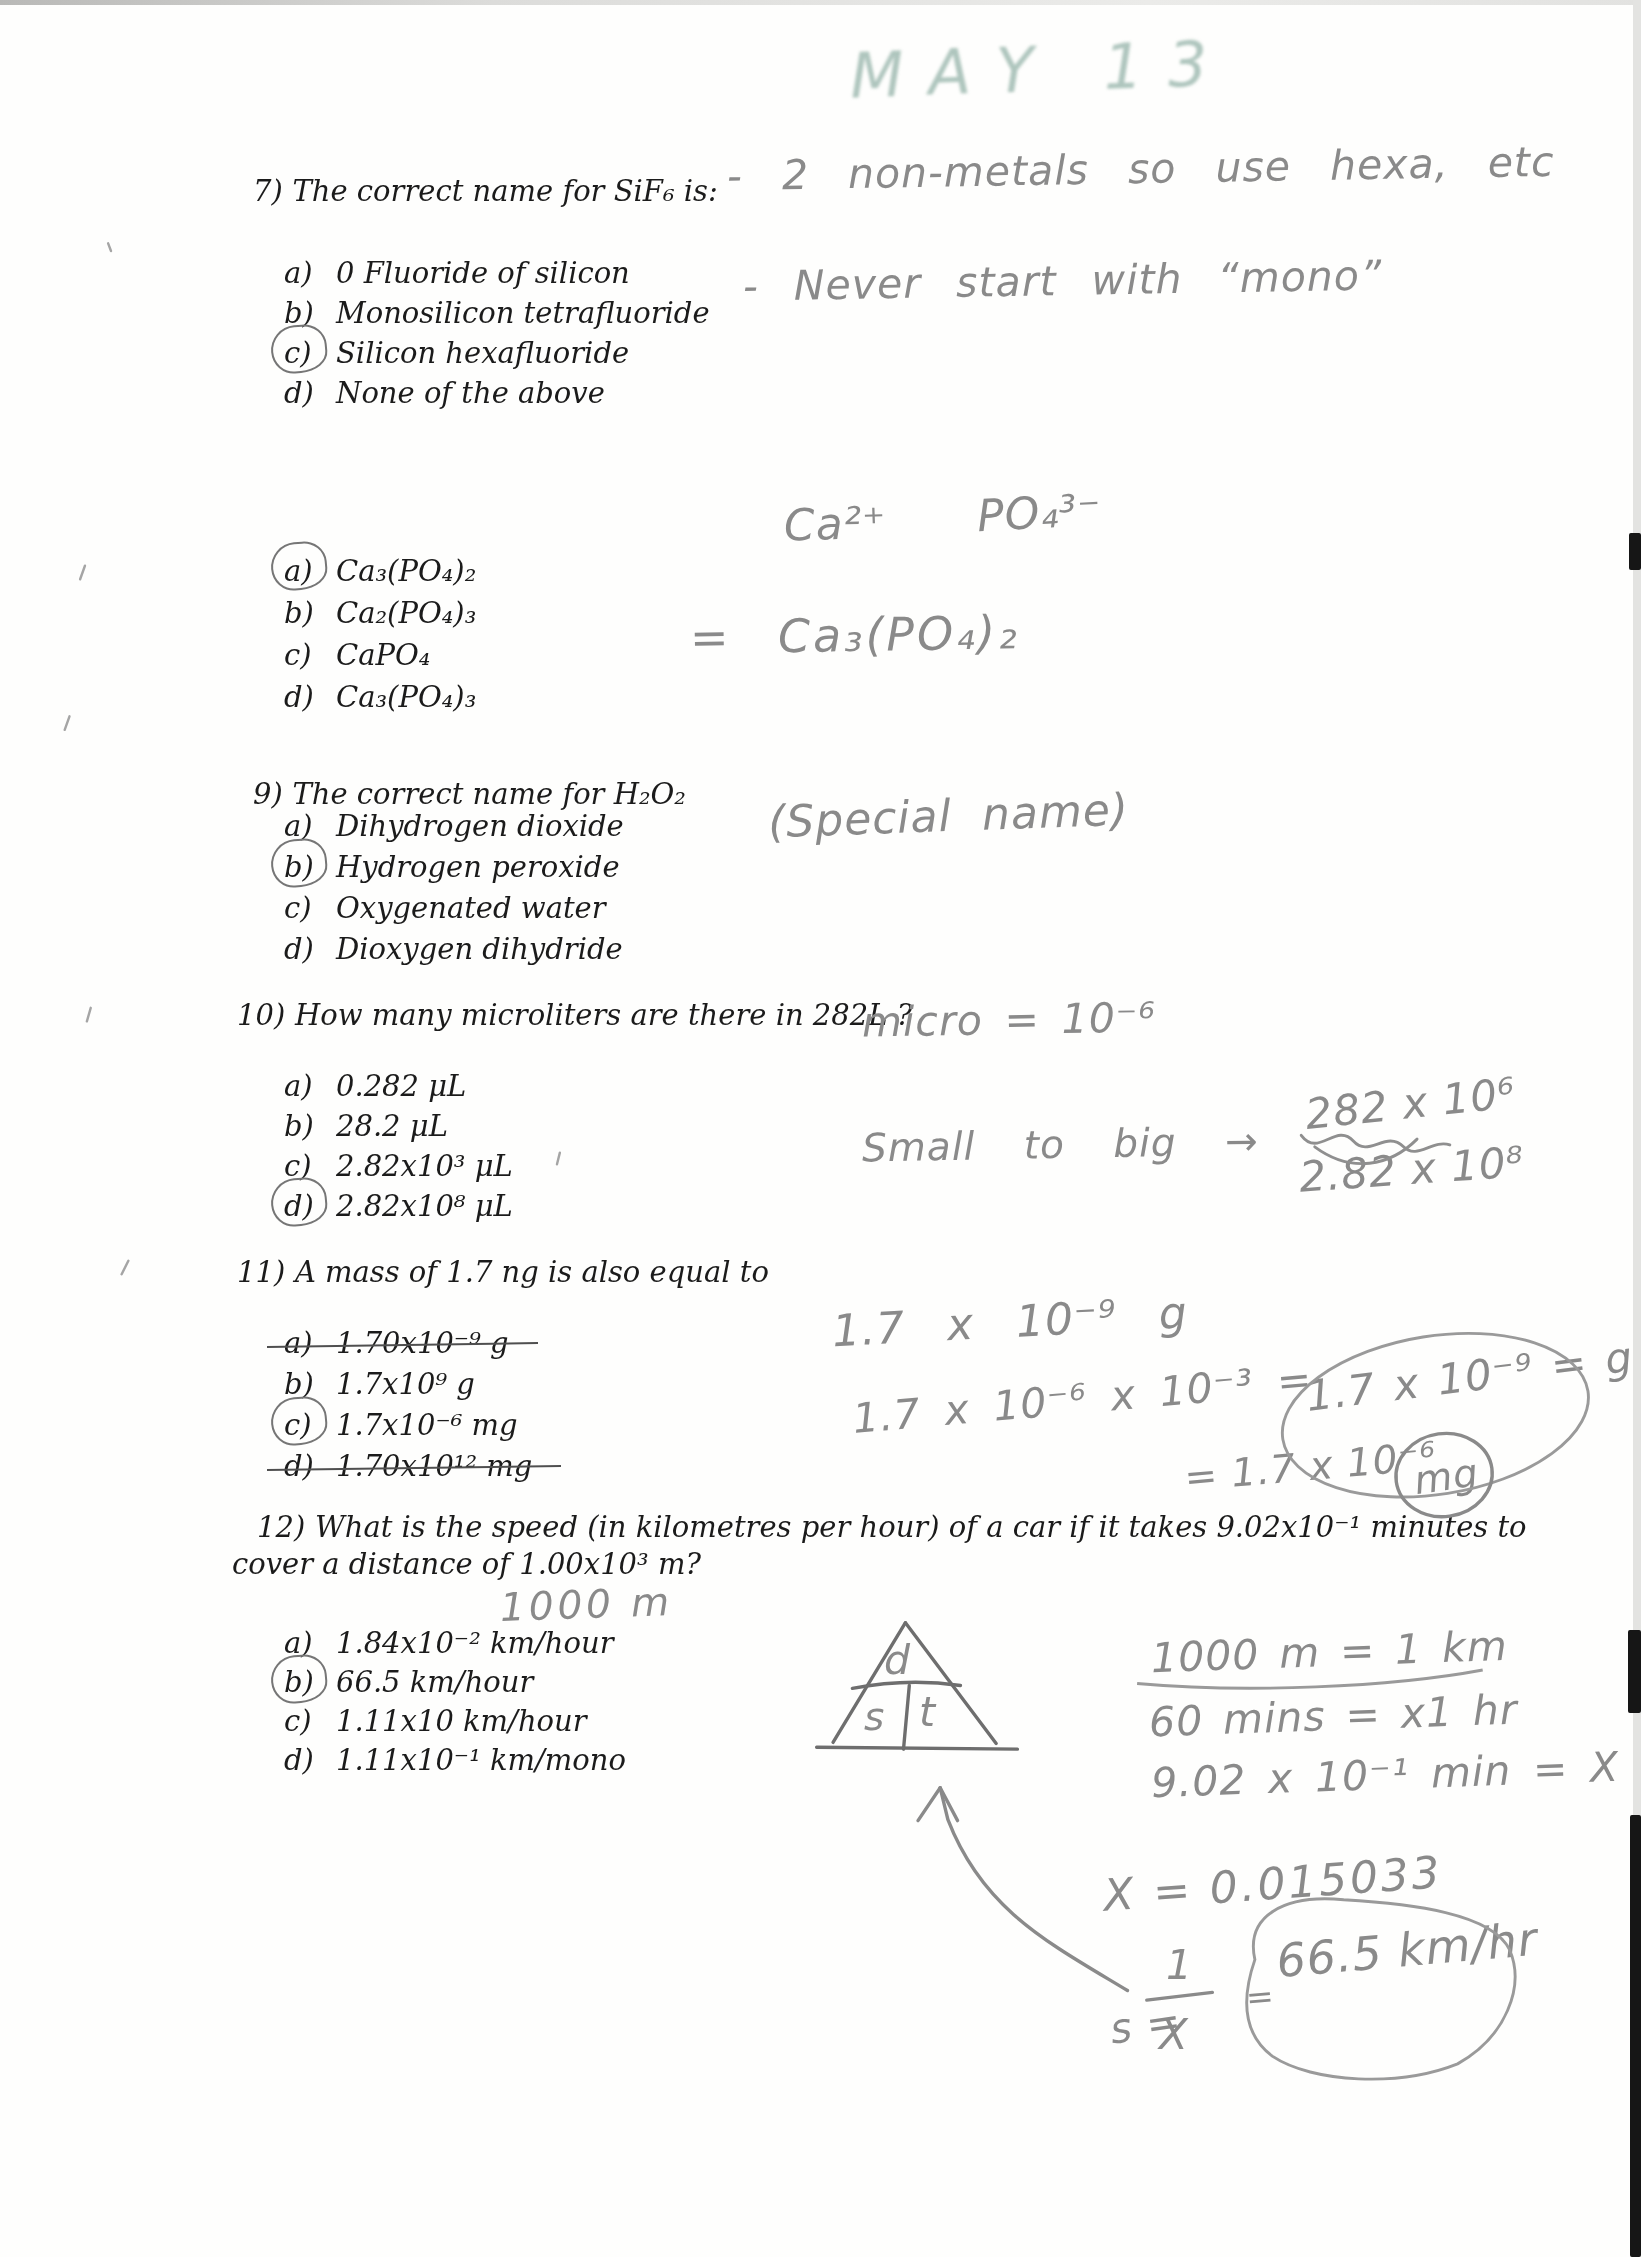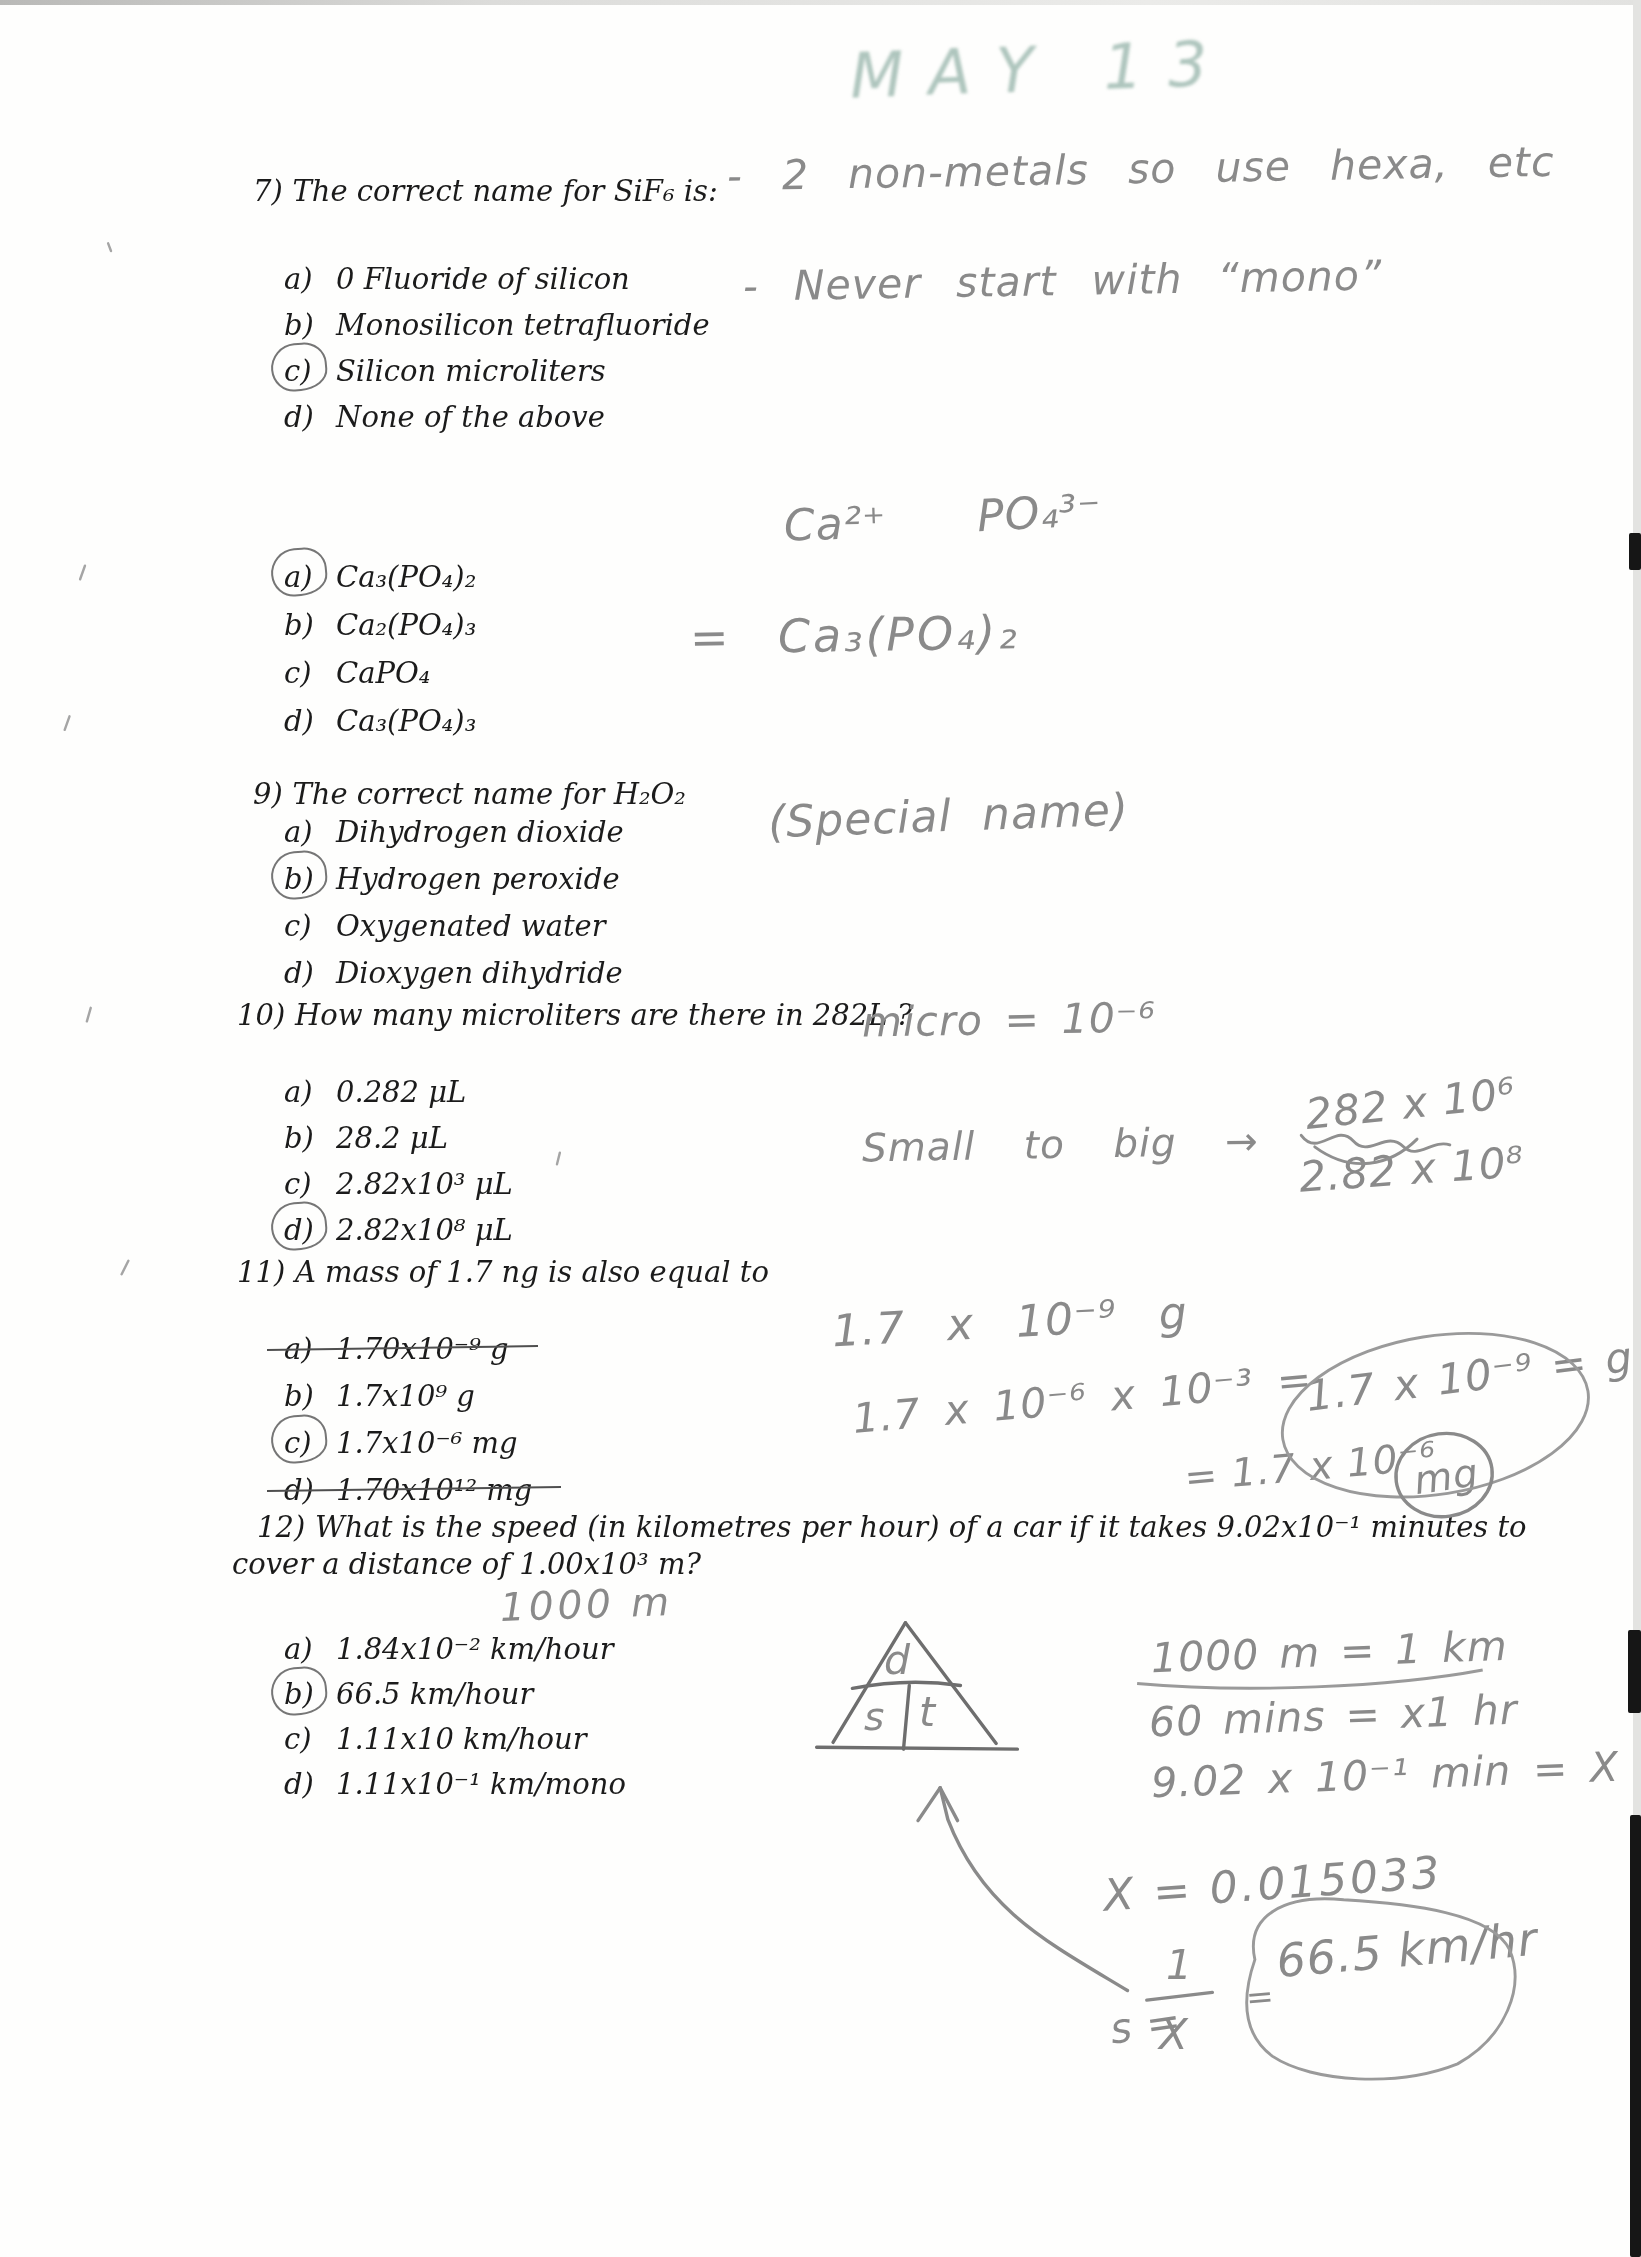--- a/index.html
+++ b/index.html
@@ -9,21 +9,21 @@
   .top-edge{position:absolute;top:0;left:0;width:100%;height:4.8px;
             background:linear-gradient(to right,#b9b9b7,#dcdcda 30%,#ebebe9 70%,#e2e2e0);}
   .right-band{position:absolute;top:0;right:0;width:7.7px;height:100%;background:#e3e3e1;}
   .edge-mark{position:absolute;right:0;background:#161616;border-radius:1.9px;}
   
   .q-title{position:absolute;font-size:29px;white-space:nowrap;}
   .q-title .qnum{margin-right:9.7px;}
   .q-options{position:absolute;}
   .q-option{display:flex;align-items:baseline;width:max-content;position:relative;white-space:nowrap;}
   .opt-letter{display:inline-block;min-width:52px;position:relative;}
-  .opt-text{display:inline-block;margin-top:6px;}
+  .opt-text{display:inline-block;}
   .mark-circled .opt-letter::after{content:'';position:absolute;left:-12.6px;top:-7.7px;width:52px;height:44px;
       border:2.9px solid #767676;border-radius:50% 46% 56% 44% / 58% 50% 46% 54%;transform:rotate(-5deg);}
   .mark-strikethrough::after{content:'';position:absolute;left:-17.4px;width:calc(100% + 46px);top:50%;
       border-top:2.9px solid #4f4f4f;transform:rotate(-0.8deg);}
   
   .hw{position:absolute;font-family:"DejaVu Sans",sans-serif;color:#8a8a8a;white-space:nowrap;
       letter-spacing:1px;}
   .stamp{position:absolute;font-family:"DejaVu Sans",sans-serif;color:rgba(64,118,100,0.42);
       filter:blur(1.5px);font-size:62px;letter-spacing:25px;transform:rotate(-2deg);white-space:nowrap;}
   svg.overlay{position:absolute;left:0;top:0;pointer-events:none;}
@@ -48,21 +48,21 @@
     <div class="q-option">
         <span class="opt-letter">a)</span>
         <span class="opt-text">0 Fluoride of silicon</span>
       </div>
     <div class="q-option">
         <span class="opt-letter">b)</span>
         <span class="opt-text">Monosilicon tetrafluoride</span>
       </div>
     <div class="q-option mark-circled">
         <span class="opt-letter">c)</span>
-        <span class="opt-text">Silicon microliters</span>
+        <span class="opt-text">Silicon hexafluoride</span>
       </div>
     <div class="q-option">
         <span class="opt-letter">d)</span>
         <span class="opt-text">None of the above</span>
       </div>
   </div>
 
   <div class="q-options" style="left:284px;top:550px;font-size:29px;line-height:42px;">
     <div class="q-option mark-circled">
         <span class="opt-letter">a)</span>

